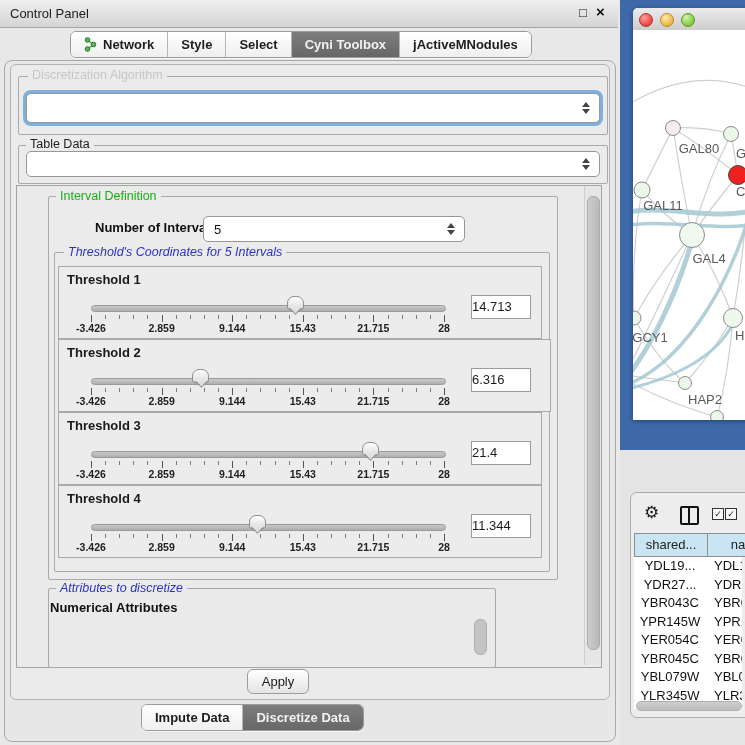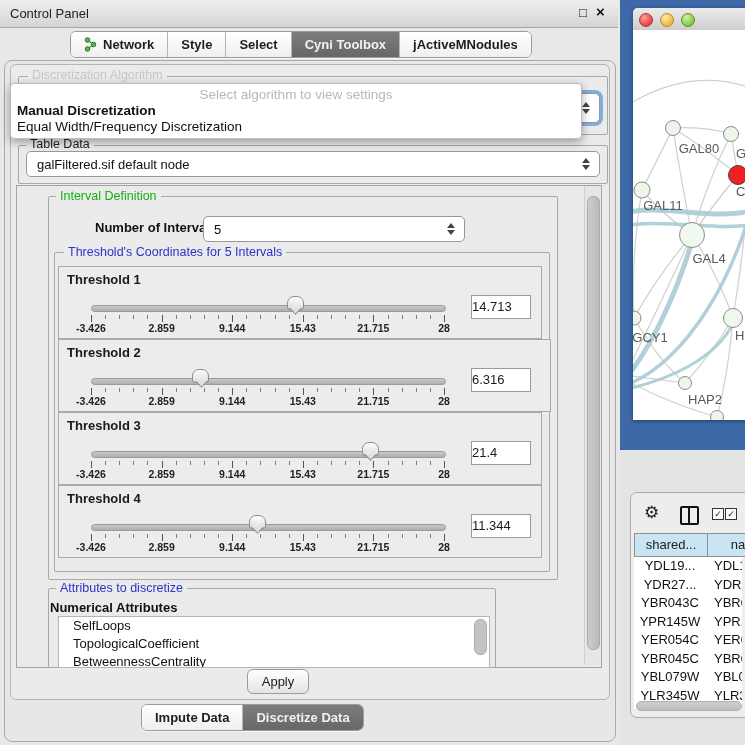--- a/index.html
+++ b/index.html
@@ -32,21 +32,21 @@
   #outer-box{left:4px;top:60px;width:610px;height:680px;border:1px solid #a8a8a8;
     border-radius:8px;background:#e7e7e7;}
   #inner-panel{left:10px;top:64px;width:598px;height:634px;border:1px solid #b4b4b4;
     border-radius:6px;background:#ebebeb;}
 
   .groupbox{border:1px solid #a9a9a9;border-radius:2px;}
   .grouptitle{position:absolute;background:#ebebeb;padding:0 4px;font-size:12.5px;line-height:13px;}
   .gt-gray{color:#c6c6c6;}
   .gt-dark{color:#222;}
   .gt-green{color:#14b214;}
-  .gt-blue{color:#2b32c8;}
+  .gt-blue{color:#2b32c8;font-style:italic;}
 
   
   .combo{background:#fff;border:1px solid #979797;border-radius:5px;}
   .combo .ctext{position:absolute;left:10px;top:50%;transform:translateY(-50%);color:#111;}
   .stepper{position:absolute;right:9px;top:50%;transform:translateY(-50%);width:8px;height:12px;}
   .stepper:before,.stepper:after{content:"";position:absolute;left:0;border-left:4px solid transparent;border-right:4px solid transparent;}
   .stepper:before{top:0;border-bottom:5px solid #444;}
   .stepper:after{bottom:0;border-top:5px solid #444;}
   #algo-combo{left:26px;top:93px;width:572px;height:28px;
     box-shadow:0 0 0 3px rgba(106,166,220,.85);}
@@ -177,30 +177,24 @@
 
     <div id="outer-box" class="abs"></div>
     <div id="inner-panel" class="abs"></div>
 
     <div id="algo-group" class="abs groupbox"></div>
     <span class="grouptitle gt-gray" style="left:28px;top:69px;">Discretization Algorithm</span>
     <div id="algo-combo" class="abs combo">
       <span class="stepper"></span>
     </div>
 
-    <div id="popup" class="abs">
-      <div class="ph">Select algorithm to view settings</div>
-      <div class="opt sel">Manual Discretization</div>
-      <div class="opt o2">Equal Width/Frequency Discretization</div>
-    </div>
 
     <div id="tabledata-group" class="abs groupbox"></div>
     <span class="grouptitle gt-dark" style="left:26px;top:138px;">Table Data</span>
     <div id="tabledata-combo" class="abs combo">
-      <span class="ctext">galFiltered.sif default node</span>
       <span class="stepper"></span>
     </div>
 
     <div id="scrollpane" class="abs"></div>
     <div id="vscroll-track" class="abs"></div>
     <div id="vscroll-thumb" class="abs"></div>
 
     <div id="interval-group" class="abs groupbox" style="background:#ebebeb;"></div>
     <span class="grouptitle gt-green" style="left:56px;top:190px;background:#ebebeb;">Interval Definition</span>
 
@@ -380,25 +374,20 @@
             <span class="ticklab" style="left: 314.4px;">21.715</span>
             <span class="ticklab" style="left: 385px;">28</span>
           </div>
     <div class="tvalue">11.344</div>
   </div>
       </div>
 
     <div id="attr-group" class="abs groupbox"></div>
     <span class="grouptitle gt-blue" style="left:56px;top:582px;background:#ebebeb;">Attributes to discretize</span>
     <span class="abs boldlabel" style="left:50px;top:600px;">Numerical Attributes</span>
-    <div id="attr-list" class="abs">
-        <div class="lrow">SelfLoops</div>
-        <div class="lrow">TopologicalCoefficient</div>
-        <div class="lrow">BetweennessCentrality</div>
-      </div>
     <div id="attr-scroll" class="abs"></div>
 
     <div id="apply-btn" class="abs">Apply</div>
 
     <div id="bottom-tabs" class="abs seg-bar">
       <div class="seg">
           <span>Impute Data</span>
         </div>
       <div class="seg active">
           <span>Discretize Data</span>

